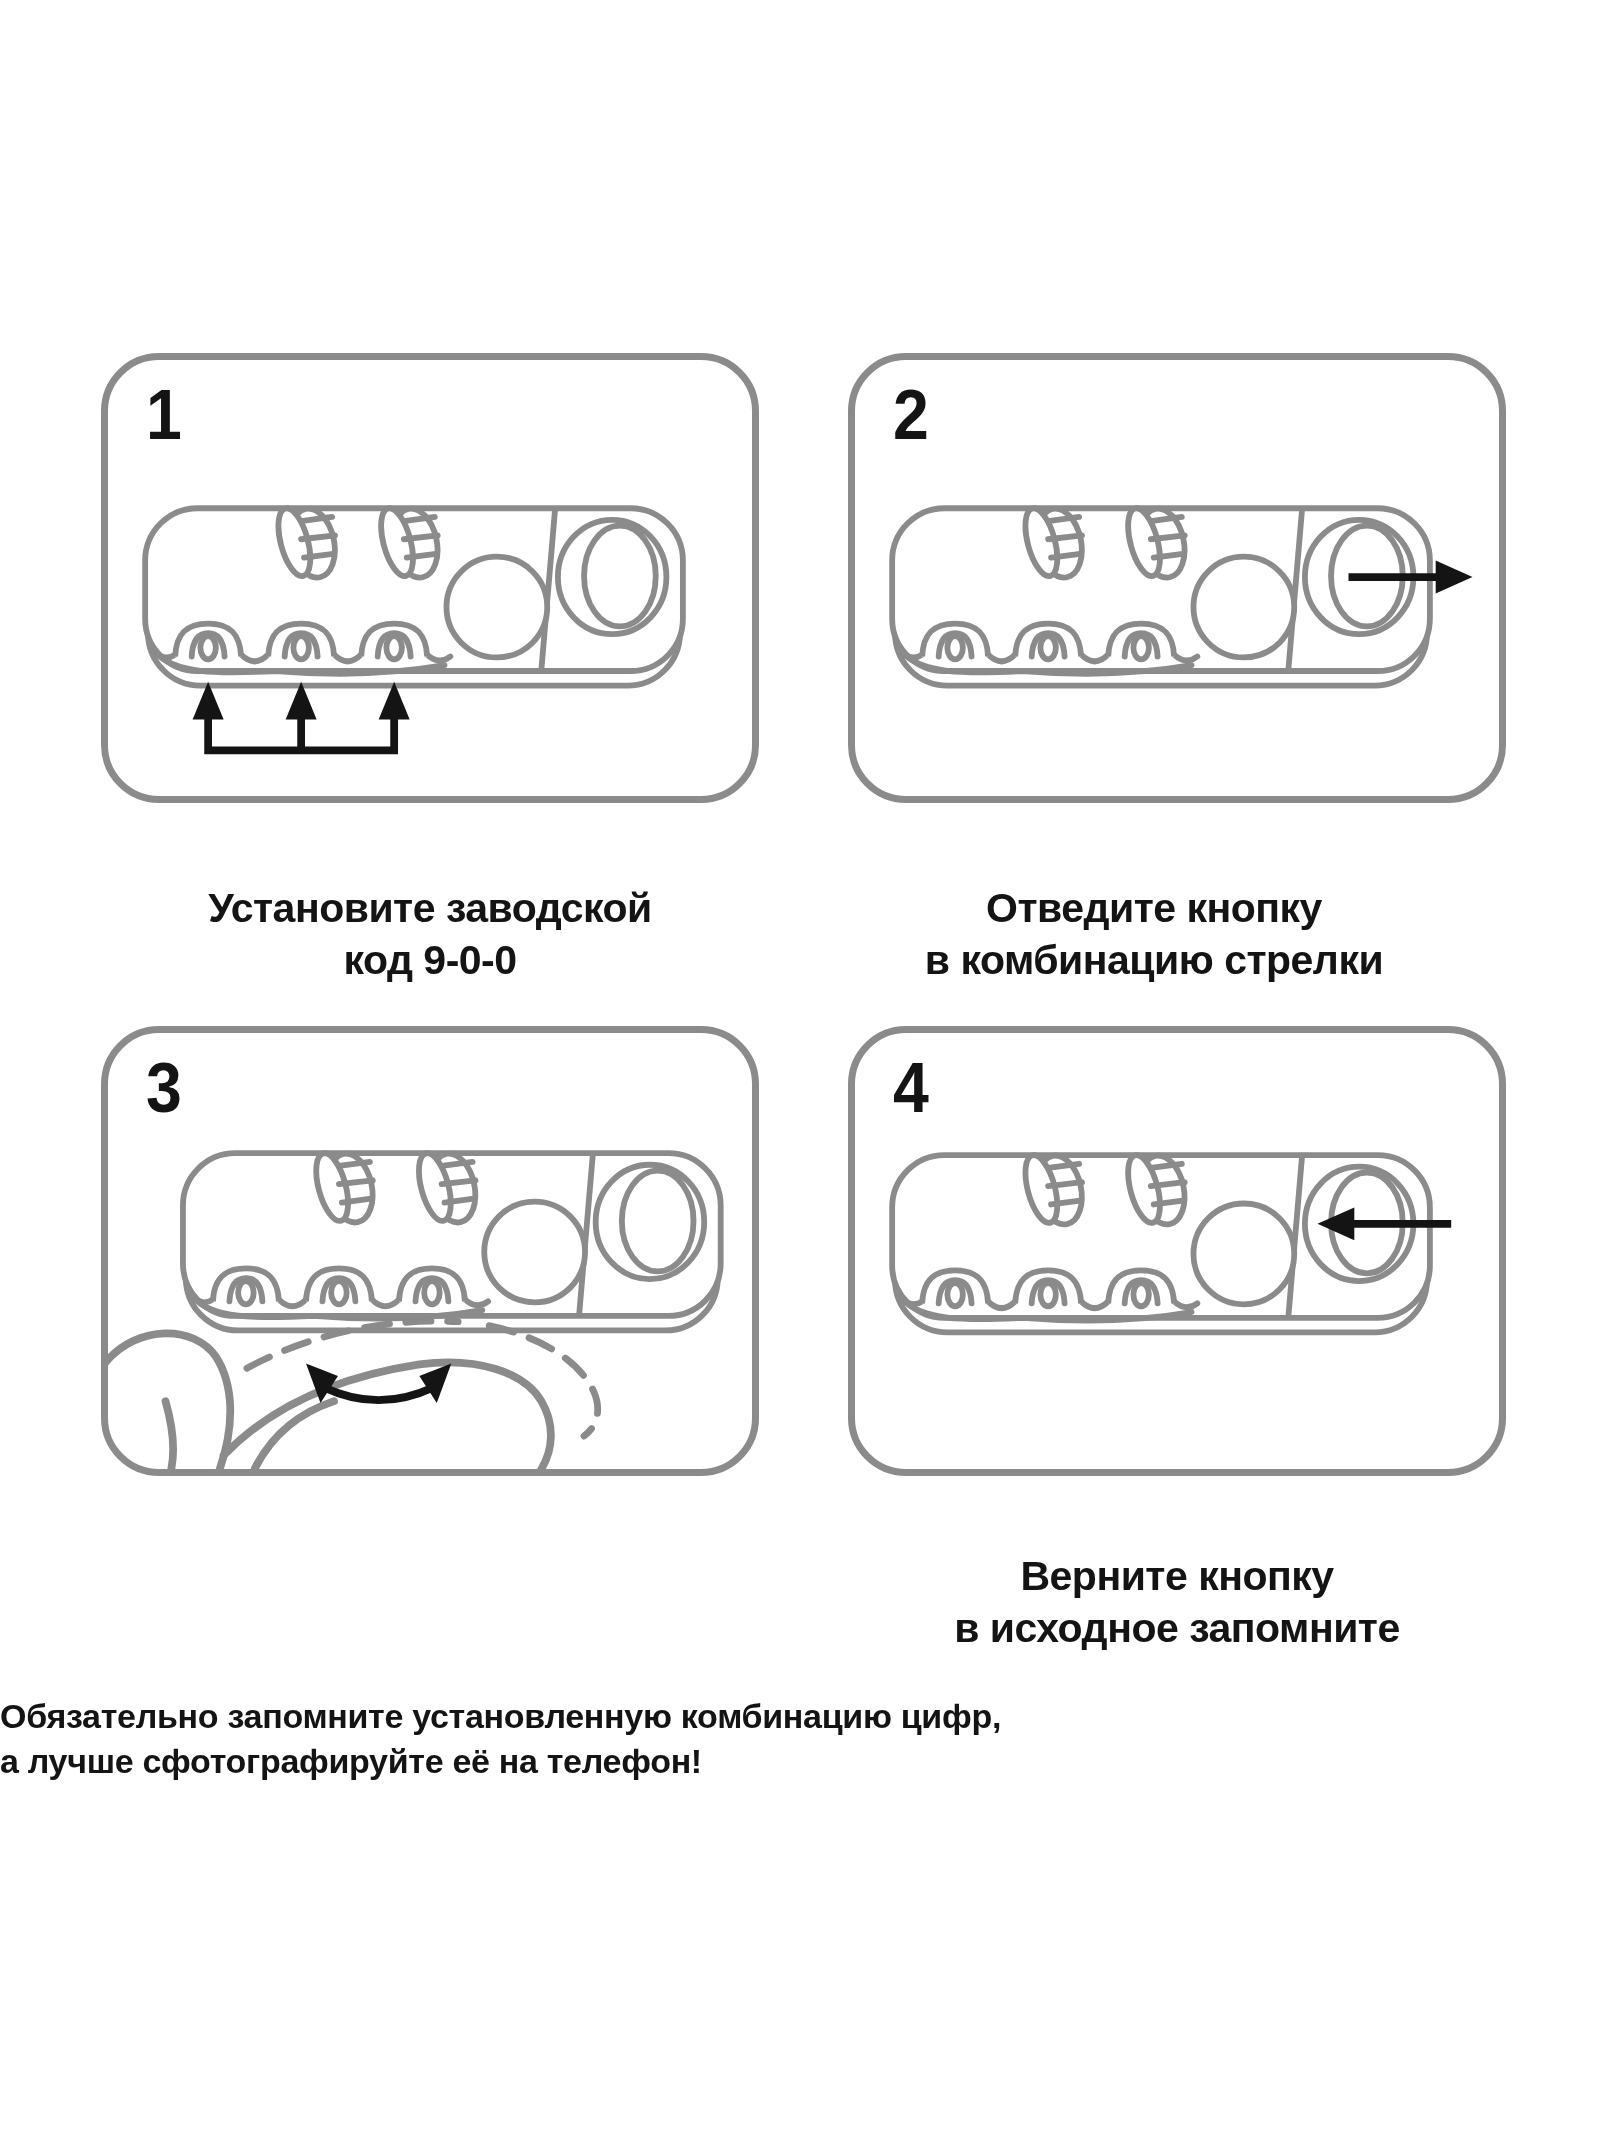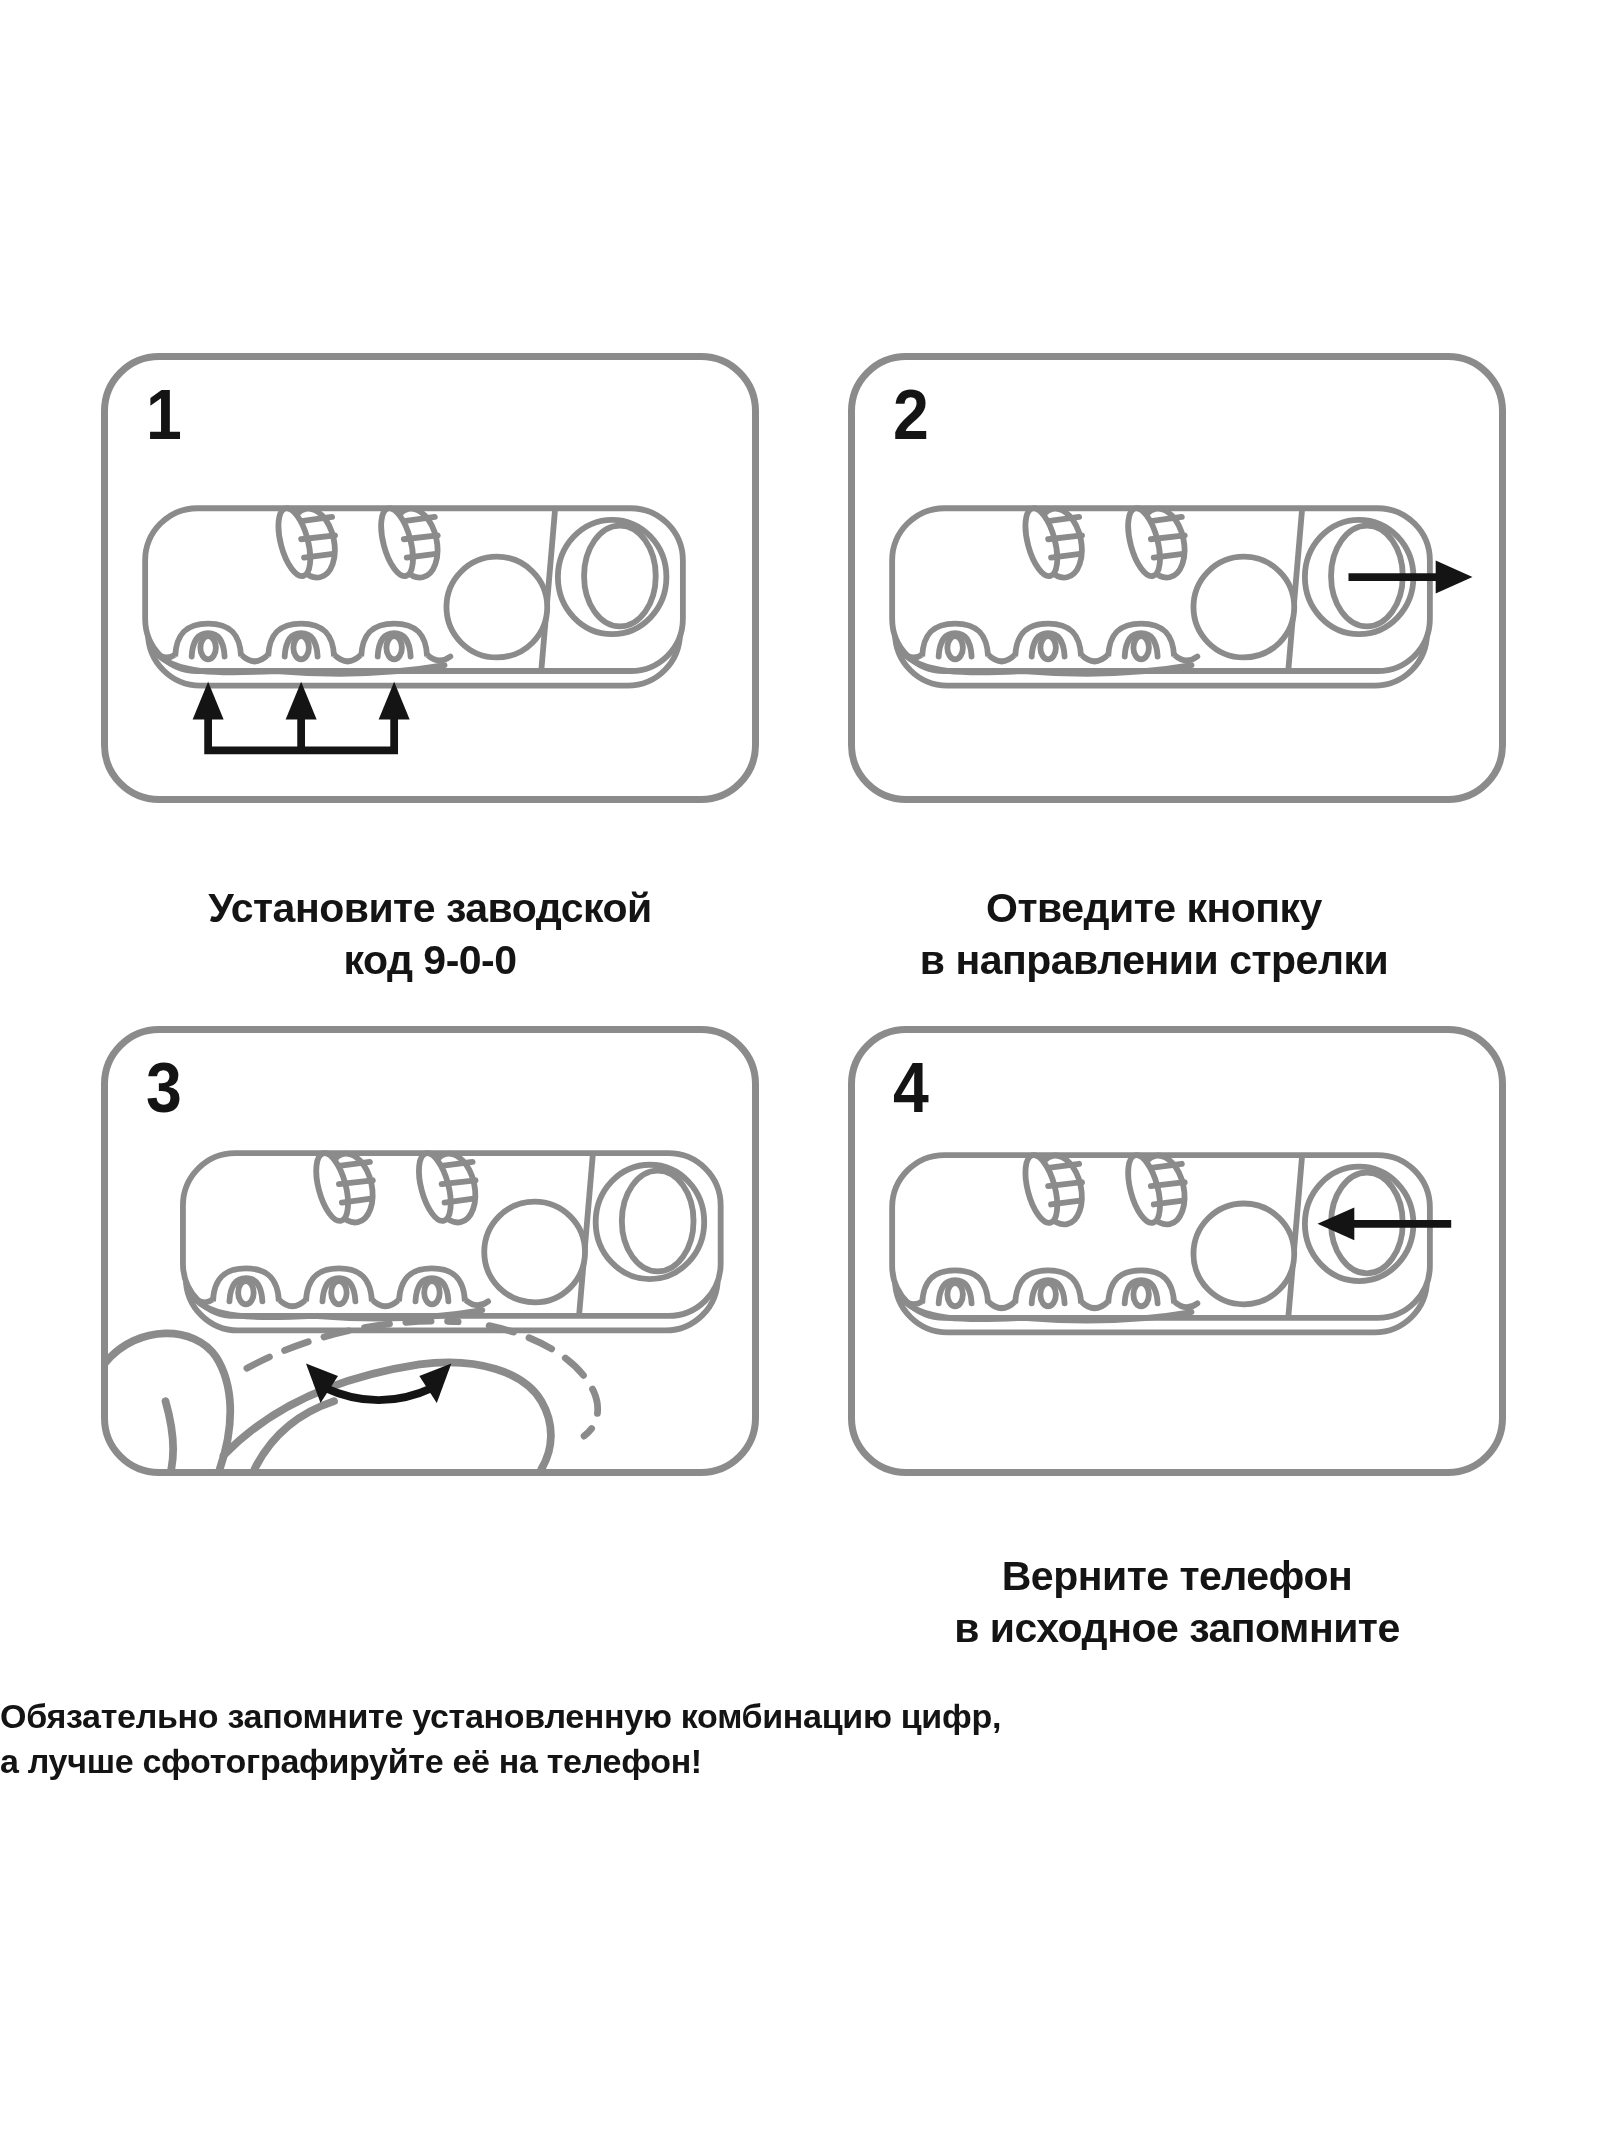--- a/index.html
+++ b/index.html
@@ -154,24 +154,24 @@
     </svg>
     <div class="num">4</div>
   </div>
 
   <div class="caption c1">
     <div>Установите заводской</div>
     <div>код 9-0-0</div>
   </div>
   <div class="caption c2">
     <div>Отведите кнопку</div>
-    <div>в направлении стрелки</div>
+    <div>в комбинацию стрелки</div>
   </div>
   <div class="caption c4">
-    <div>Верните телефон</div>
+    <div>Верните кнопку</div>
     <div>в исходное запомните</div>
   </div>
 
   <div class="footer">
     <div>Обязательно запомните установленную комбинацию цифр,</div>
     <div>а лучше сфотографируйте её на телефон!</div>
   </div>
 
 </div>
 

